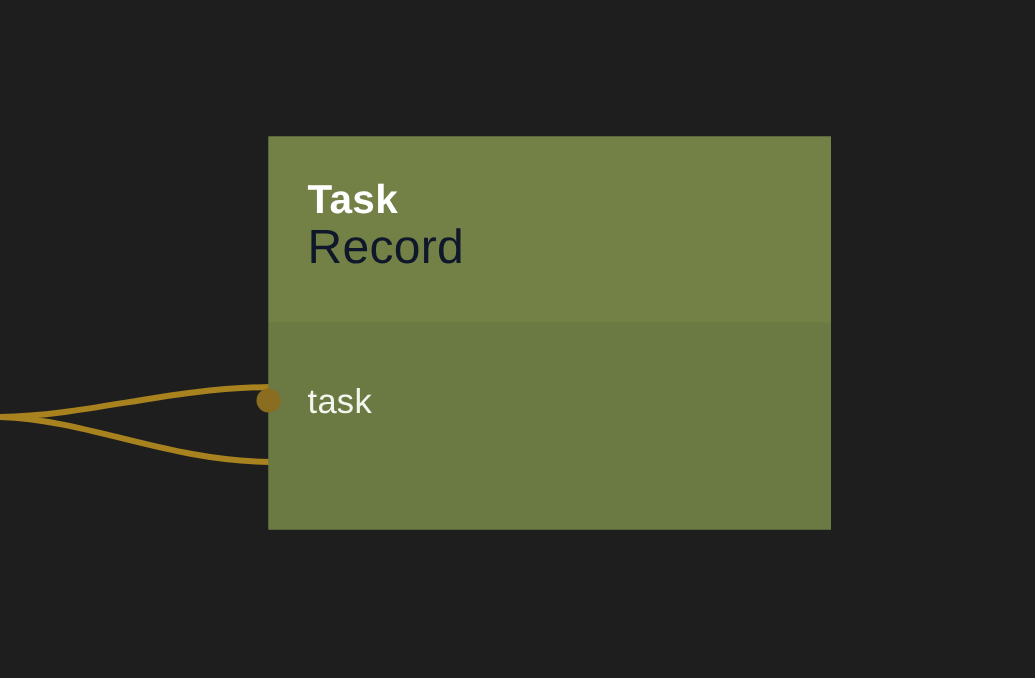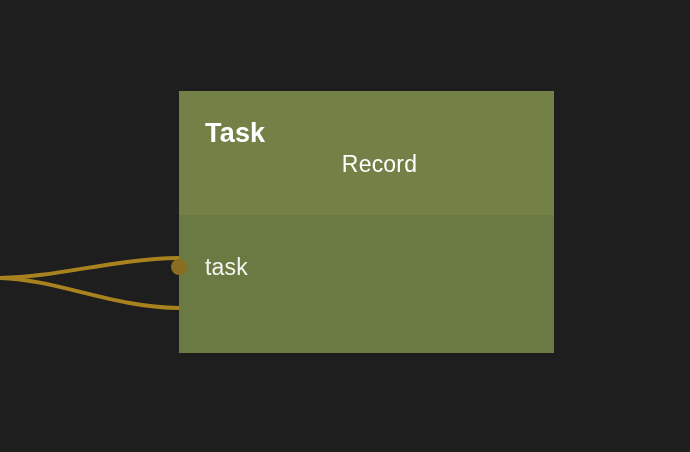--- a/index.html
+++ b/index.html
@@ -53,26 +53,25 @@
 
   .node-title {
     color: #ffffff;
     font-size: 27px;
     font-weight: bold;
     line-height: 32px;
     letter-spacing: 0.2px;
   }
 
   .node-subtitle {
-    color: #ffffff;
-    font-size: 23px;
+    color: #0f172a;
+    font-size: 32px;
     font-weight: normal;
     line-height: 30px;
     letter-spacing: 0.2px;
-    text-align: center;
   }
 
   .node-body {
     flex: 1;
     background: #6b7a43;
     position: relative;
     padding-top: 27px;
     box-sizing: border-box;
   }
 

